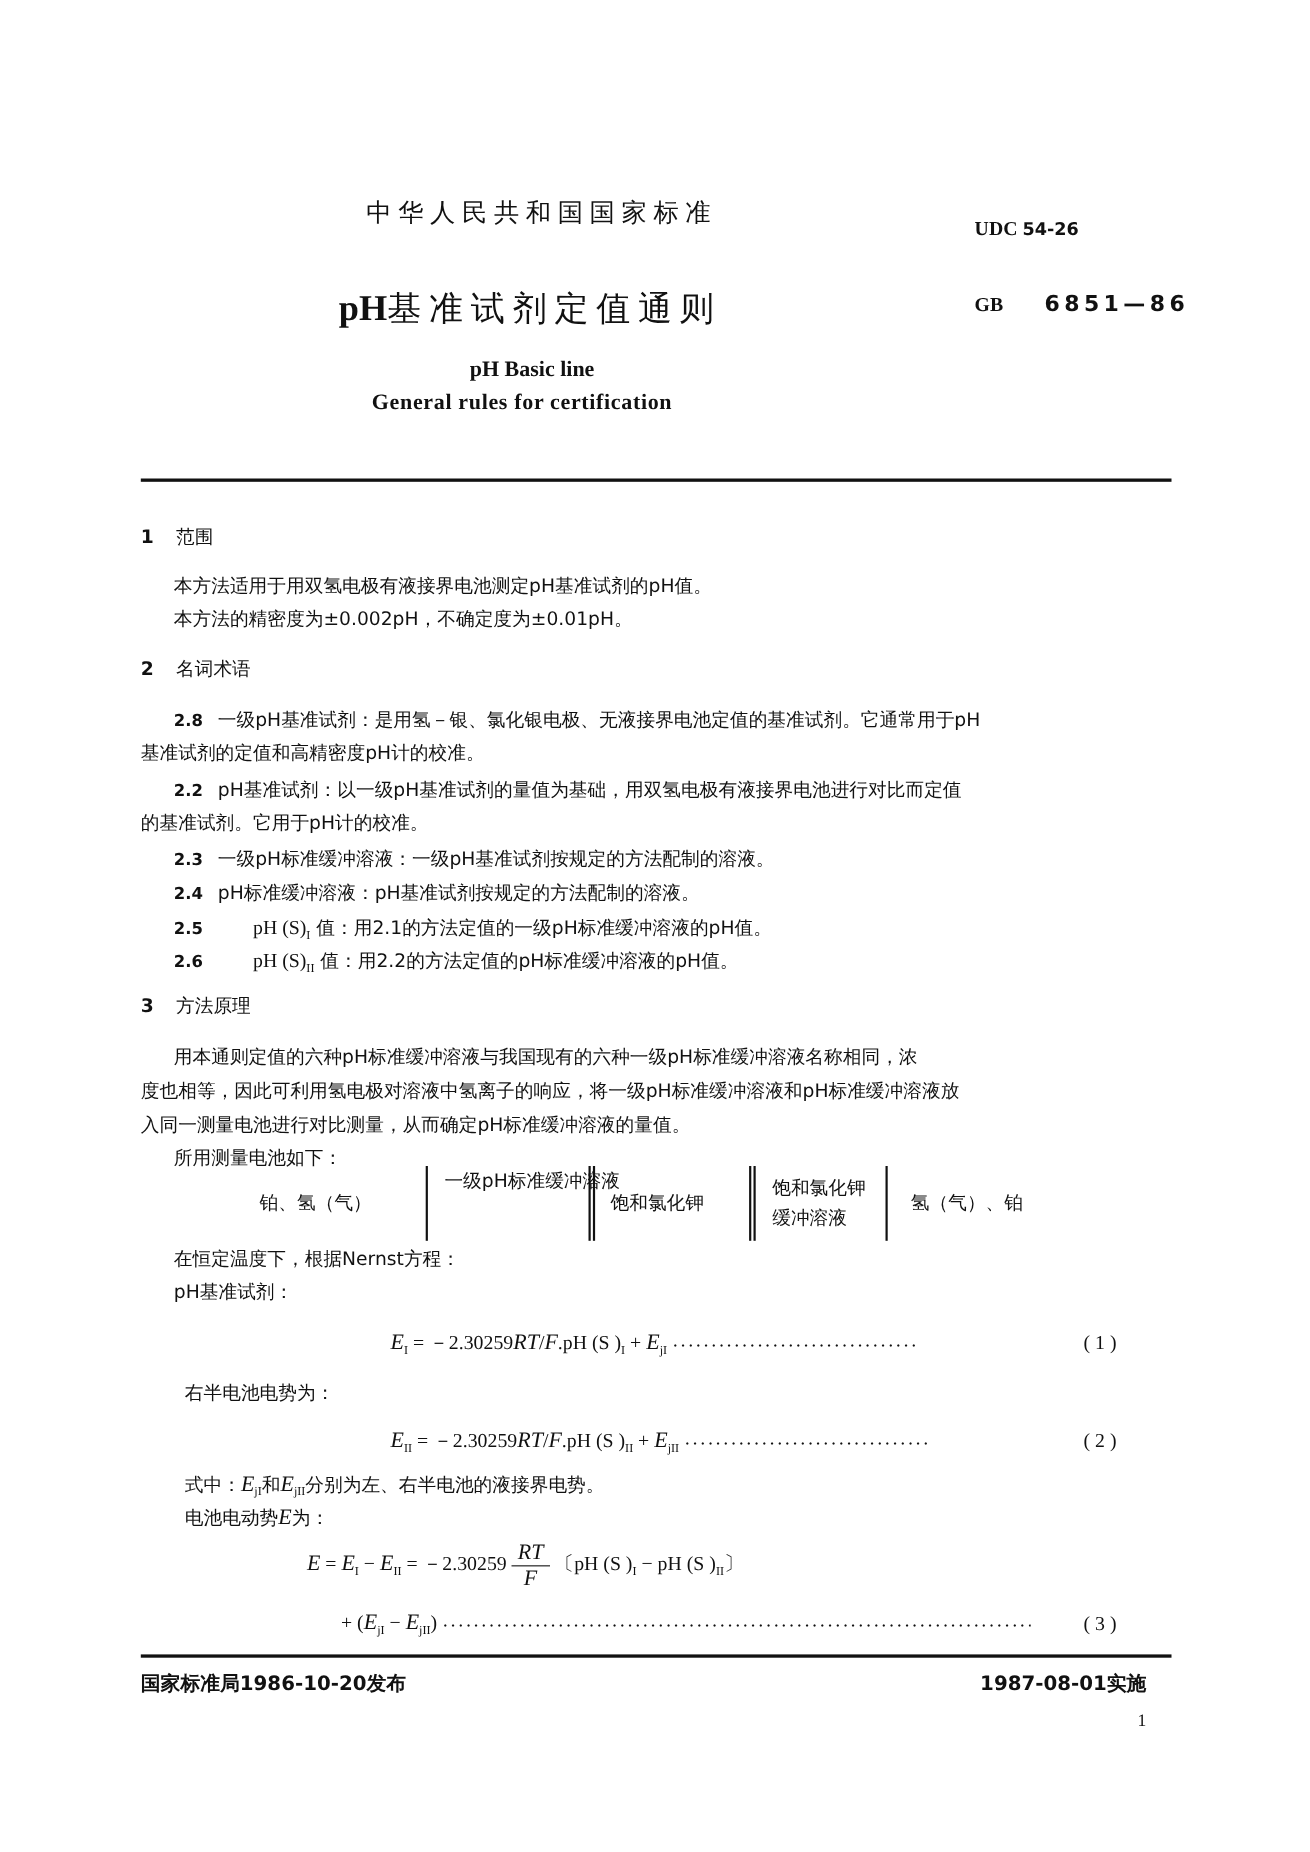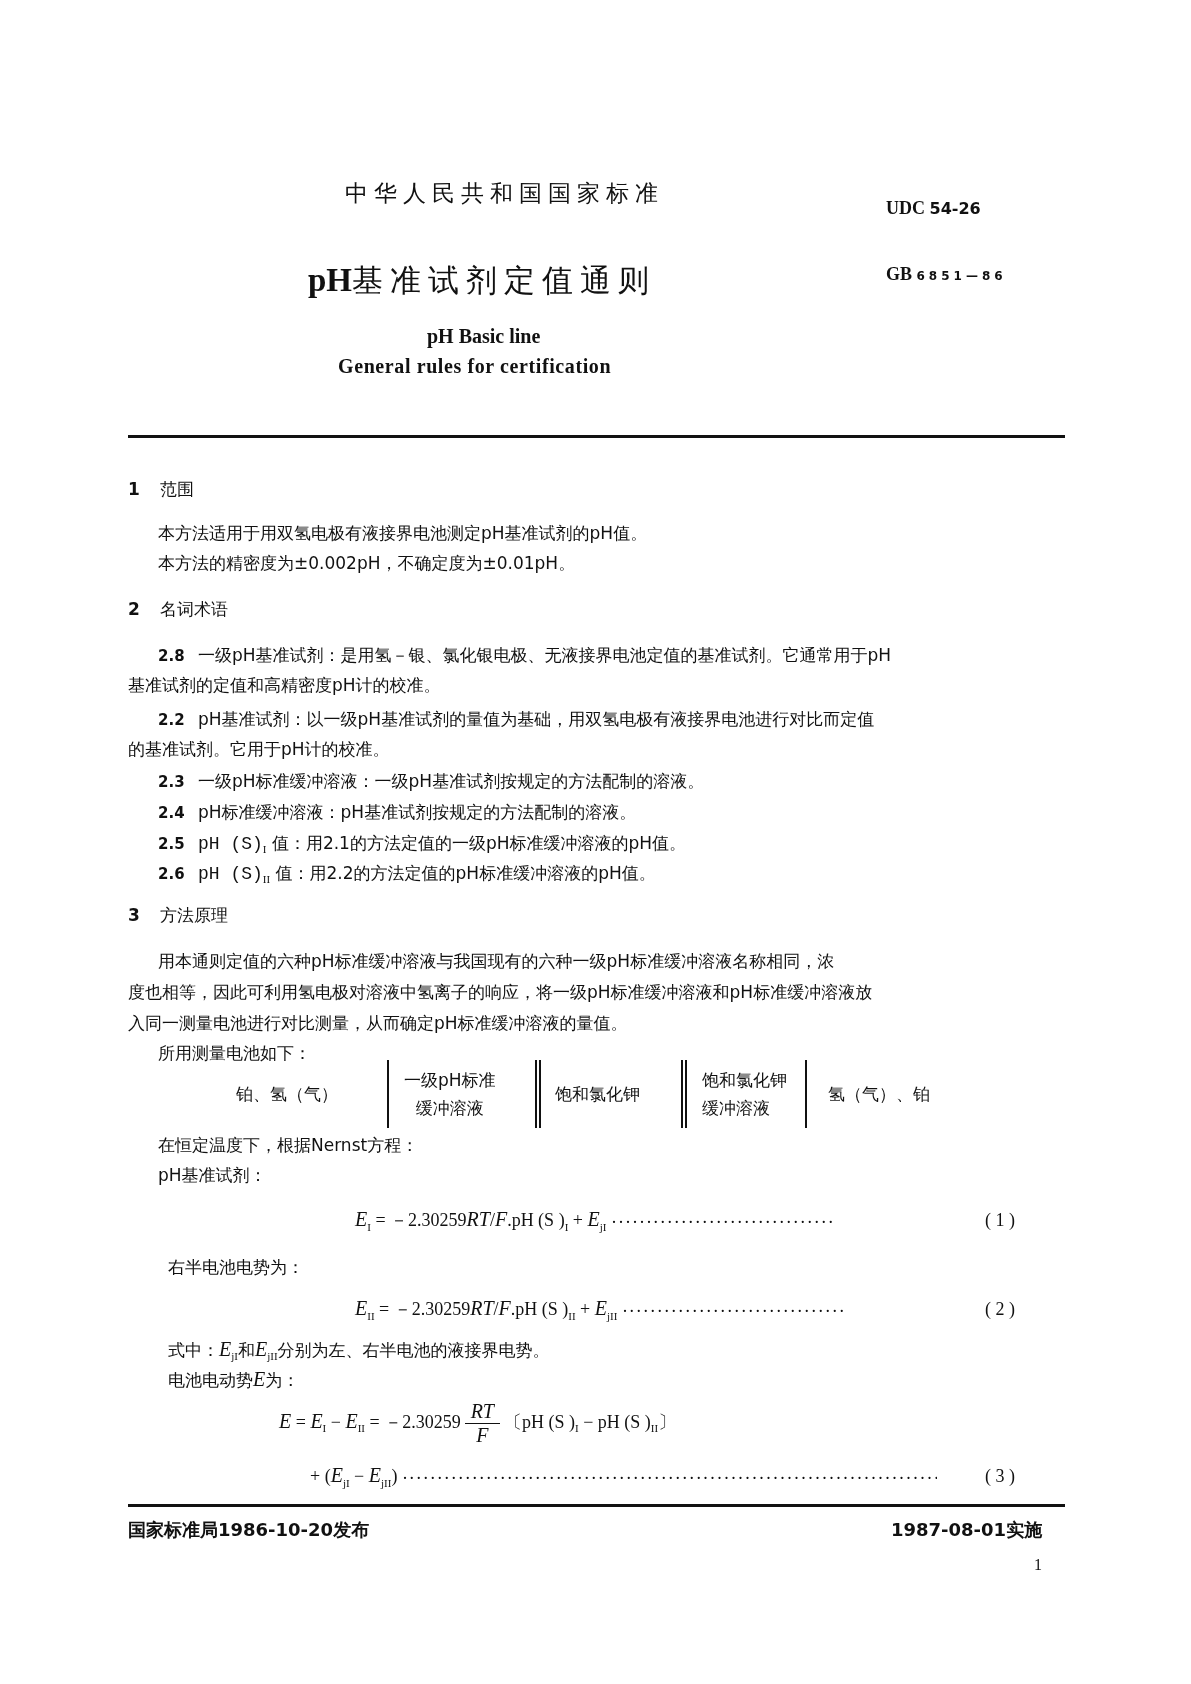--- a/index.html
+++ b/index.html
@@ -1,37 +1,37 @@
 <!DOCTYPE html>
 <html><head>
 <meta charset="utf-8">
 <style>
   html, body { margin: 0; padding: 0; background: #ffffff; }
   body { width: 1191px; height: 1684px; position: relative; overflow: hidden;
          font-family: "DejaVu Serif", "Liberation Serif", serif; color: #111; }
   .abs { position: absolute; }
-  .national { left: 333px; top: 178px; font-size: 23px; letter-spacing: 6px; font-family: "DejaVu Sans", sans-serif; margin-left: 12px; }
+  .national { left: 333px; top: 178px; font-size: 23px; letter-spacing: 6px; font-family: "DejaVu Sans", sans-serif; }
   .udc { left: 886px; top: 198px; font-size: 18px; font-family: "Liberation Serif", serif; font-weight: bold; }
   .udc .num { font-family: "DejaVu Sans", sans-serif; font-size: 16px; }
   .title { left: 308px; top: 260px; font-size: 31px; letter-spacing: 7px; font-family: "DejaVu Sans", sans-serif; }
   .title .ph { font-family: "Liberation Serif", serif; font-weight: bold; letter-spacing: 0; font-size: 33px; }
   .gb { left: 886px; top: 264px; font-size: 18px; font-family: "Liberation Serif", serif; font-weight: bold; }
-  .gb .num { font-family: "DejaVu Sans", sans-serif; font-size: 12px; letter-spacing: 4px; }
+  .gb .num { font-family: "DejaVu Sans", sans-serif; font-size: 20px; letter-spacing: 4px; margin-left: 33px; }
   .en-title { left: 0; width: 1191px; text-align: left; font-family: "Liberation Serif", serif; font-weight: bold; font-size: 20px; }
   .en1 { left: 427px; top: 325px; }
   .en2 { left: 338px; top: 355px; letter-spacing: 0.6px; text-align: right; }
   .rule { left: 128px; width: 937px; height: 3px; background: #111; }
   .rule-top { top: 435px; }
   .rule-bottom { top: 1504px; height: 3px; }
   .sec-head { font-size: 17px; font-family: "DejaVu Sans", sans-serif; }
   .sec-head .n { font-weight: bold; display: inline-block; width: 32px; }
   .clause-no { font-weight: bold; display: inline-block; width: 40px; font-family: "DejaVu Sans", sans-serif; font-size: 15px; }
   .p { position: absolute; left: 128px; width: 940px; font-size: 17px; line-height: 30px; font-family: "DejaVu Sans", sans-serif; }
   .i { font-family: "Liberation Serif", serif; font-style: italic; font-size: 20px; }
-  .m { font-family: Liberation Mono, monospace; font-size: 18px; }
+  .m { font-family: Liberation Serif, serif; font-size: 18px; margin-left: 32px; }
   sub { font-size: 11px; font-family: "Liberation Serif", serif; }
   .cell { position: absolute; top: 1060px; height: 68px; display: flex; align-items: center;
           font-size: 17px; line-height: 28px; font-family: "DejaVu Sans", sans-serif; }
   .vbar { position: absolute; top: 1060px; height: 68px; width: 1.5px; background: #111; }
   .eq { position: absolute; font-size: 18px; font-family: "Liberation Serif", serif; white-space: nowrap; }
   .dots { display: inline-block; overflow: hidden; vertical-align: bottom; letter-spacing: 1px; }
   .eqno { position: absolute; left: 985px; font-size: 18px; font-family: "Liberation Serif", serif; }
   .frac { display: inline-block; vertical-align: middle; text-align: center; margin: 0 4px; }
   .frac .top { display: block; border-bottom: 1px solid #111; padding: 0 6px; font-style: italic; font-size: 20px; }
   .frac .bot { display: block; font-style: italic; font-size: 20px; }
@@ -96,21 +96,21 @@
   <span class="n">3</span><span>方法原理</span>
 </div>
 <div class="p" style="top:946px; left:158px; width:910px">用本通则定值的六种pH标准缓冲溶液与我国现有的六种一级pH标准缓冲溶液名称相同，浓</div>
 <div class="p" style="top:977px">度也相等，因此可利用氢电极对溶液中氢离子的响应，将一级pH标准缓冲溶液和pH标准缓冲溶液放</div>
 <div class="p" style="top:1008px">入同一测量电池进行对比测量，从而确定pH标准缓冲溶液的量值。</div>
 <div class="p" style="top:1038px; left:158px">所用测量电池如下：</div>
 
 <div>
   <div class="cell" style="left:236px">铂、氢（气）</div>
   <div class="vbar" style="left:387px"></div>
-  <div class="cell" style="left:404px; flex-direction:column; align-items:center; justify-content:center">
+  <div class="cell" style="left:404px; flex-direction:row; align-items:flex-start; justify-content:center">
     <span>一级pH标准</span>
     <span>缓冲溶液</span>
   </div>
   <div class="vbar" style="left:535px"></div>
   <div class="vbar" style="left:539px"></div>
   <div class="cell" style="left:555px">饱和氯化钾</div>
   <div class="vbar" style="left:681px"></div>
   <div class="vbar" style="left:685px"></div>
   <div class="cell" style="left:702px; flex-direction:column; align-items:flex-start; justify-content:center">
     <span>饱和氯化钾</span>

